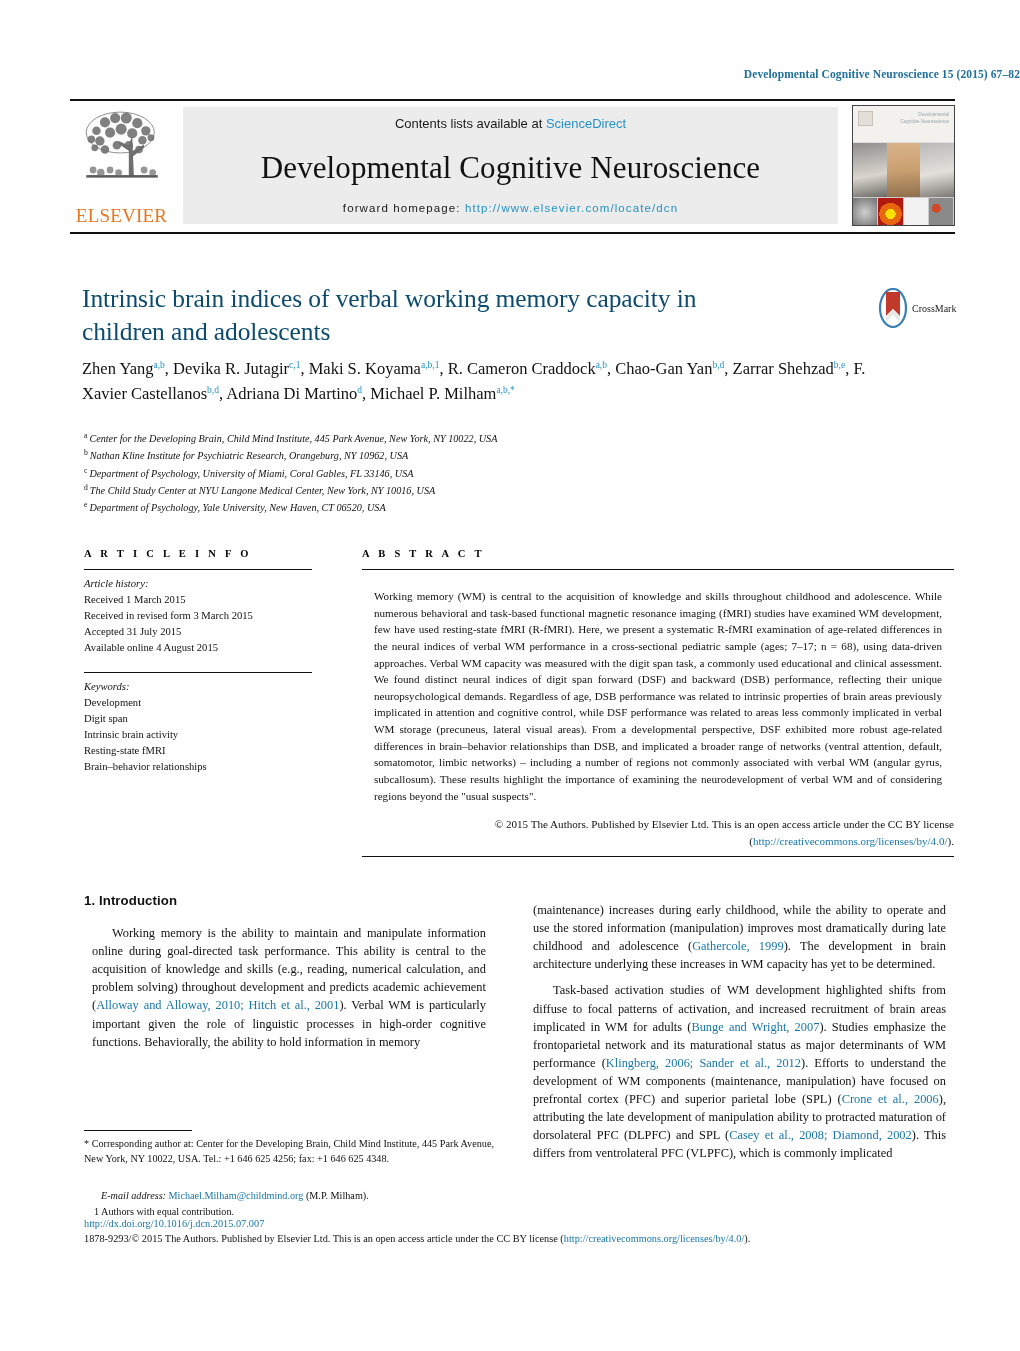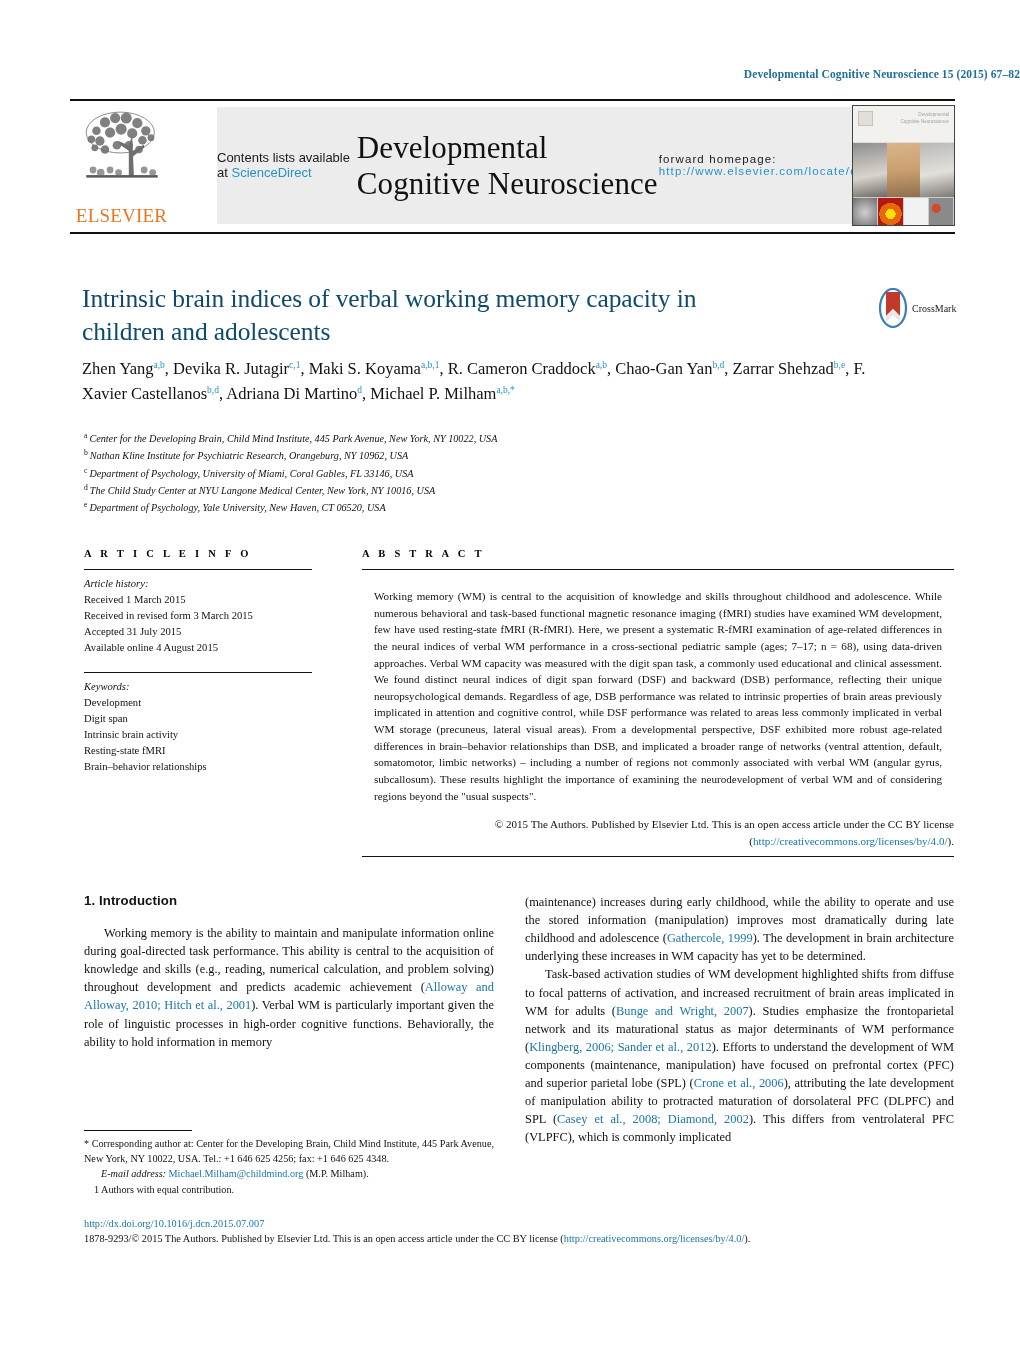--- a/index.html
+++ b/index.html
@@ -68,26 +68,25 @@
     line-height: 1;
     margin-top: 19px;
   }
 
   .banner {
     position: absolute;
     left: 113px; top: 8px;
     width: 655px; height: 117px;
     background: #ececec;
     display: flex;
-    flex-direction: row;
+    flex-direction: column;
     justify-content: space-between;
     align-items: center;
     padding: 9px 0 10px 0;
     box-sizing: border-box;
-    margin-left: 34px;
   }
   .banner-top {
     font-family: "Liberation Sans", sans-serif;
     font-size: 13px;
     color: #1a1a1a;
   }
   .banner-top .sd { color: #2593c6; }
   .banner-title {
     font-family: "Liberation Serif", serif;
     font-size: 31px;
@@ -276,41 +275,41 @@
     color: #111;
     margin: 0 0 16px 0;
     letter-spacing: .1px;
   }
   .body-p {
     font-family: "Liberation Serif", serif;
     font-size: 12.4px;
     line-height: 1.46;
     text-align: justify;
     color: #111;
-    margin: 0;
+    margin: 8px;
     text-indent: 20px;
   }
   .body-p.noindent { text-indent: 0; }
 
   
   .fn-rule {
     position: absolute; left: 84px; top: 1130px; width: 108px;
     border-top: 1px solid #111;
   }
   .footnotes {
     position: absolute; left: 84px; top: 1136px; width: 410px;
     font-family: "Liberation Serif", serif;
     font-size: 10.2px;
     line-height: 1.48;
     text-align: justify;
     color: #111;
   }
   .footnotes .fn { margin: 0; }
   .footnotes .fn.star { text-indent: 0; }
-  .footnotes .fn.email { margin-top: 0; text-indent: 17px; }
+  .footnotes .fn.email { margin-top: 22px; text-indent: 17px; }
   .footnotes .fn.eq { margin-top: 1px; text-indent: 10px; }
   .footnotes .em-lbl { font-style: italic; }
 
   .doi-block {
     position: absolute; left: 84px; top: 1216px; width: 880px;
     font-family: "Liberation Serif", serif;
     font-size: 10.3px;
     line-height: 1.5;
     color: #111;
   }

